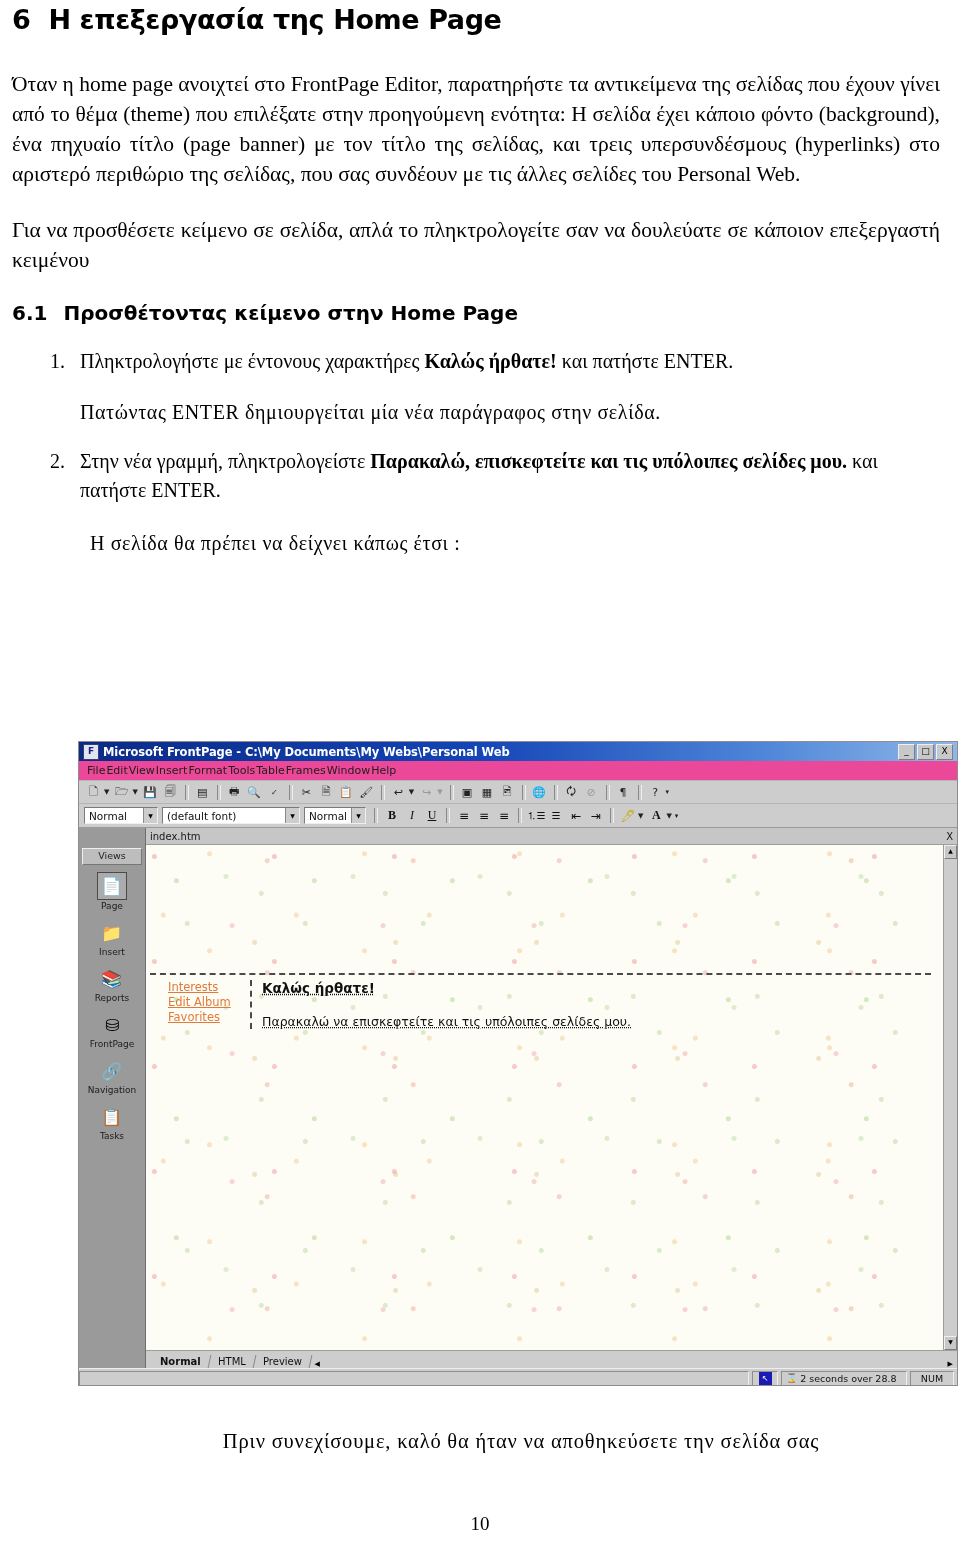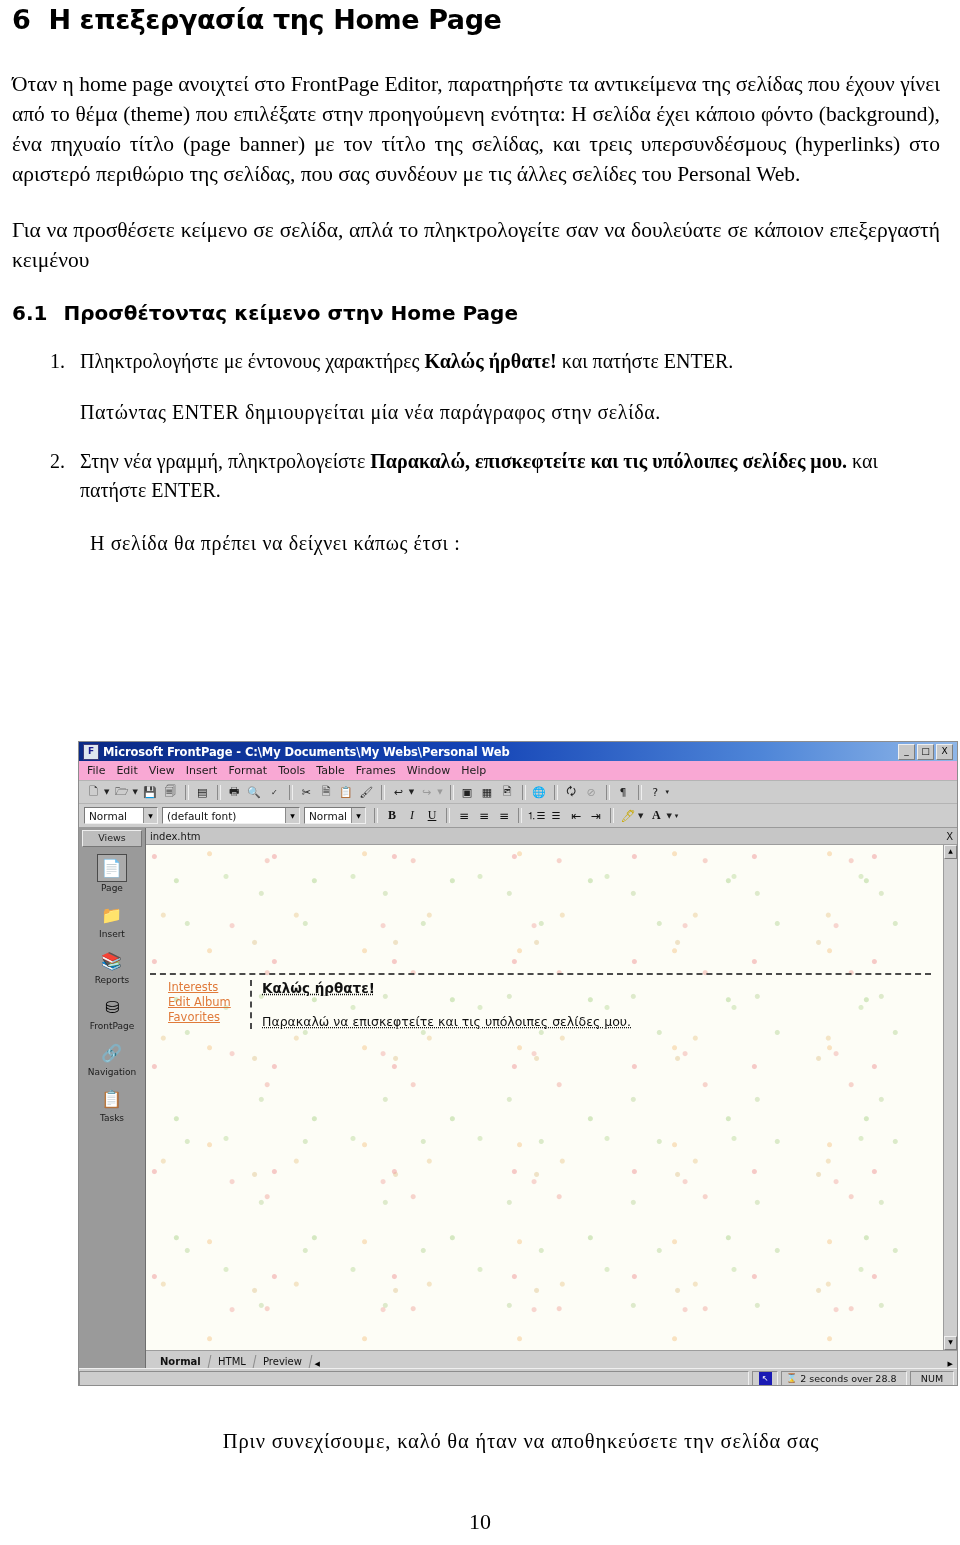--- a/index.html
+++ b/index.html
@@ -61,21 +61,21 @@
 
   .closing {
     font-size: 20.5px;
     margin: 26px 0 0 82px;
     letter-spacing: 0.8px;
   }
   .pagenum {
     position: absolute;
     left: 0; right: 0; bottom: 14px;
     text-align: center;
-    font-size: 22px;
+    font-size: 19px;
   }
 
   
   .fp-shot {
     position: absolute;
     left: 78px; top: 737px;
     width: 880px; height: 645px;
     background: #c3c3c3;
     border: 1px solid #8d8d8d;
     font-family: "DejaVu Sans", sans-serif;
@@ -101,23 +101,23 @@
   }
   .fp-title-btns { margin-left: auto; display: flex; gap: 2px; padding-right: 2px; }
   .fp-title-btns span {
     width: 15px; height: 14px; background: #c8c8c8;
     border: 1px solid #7e7e7e; border-top-color:#efefef; border-left-color:#efefef;
     font-size: 9px; line-height: 12px; text-align: center; color: #000;
     font-family: "DejaVu Sans", sans-serif;
   }
 
   .fp-menubar {
-    height: 19px; background: #f9a8d4;
+    height: 19px; background: #ec4899;
     display: flex; align-items: center;
-    padding-left: 8px; gap: 11px;
+    padding-left: 8px; gap: 1px;
     border-bottom: 1px solid #b4b4b4;
   }
   .fp-menubar .mi { font-size: 11px; color: #1d1d1d; white-space: nowrap; }
 
   .fp-toolbar {
     height: 22px; background: #cdcdcd;
     display: flex; align-items: center; padding-left: 5px;
     border-bottom: 1px solid #b4b4b4;
   }
   .tb-btn {
@@ -155,21 +155,21 @@
     font-size: 12px; color: #111;
   }
 
   
   .fp-body { display: flex; height: 540px; background: #cdcdcd; }
 
   .views-pane {
     width: 66px; background: #9a9a9a;
     border-right: 1px solid #6e6e6e;
     display: flex; flex-direction: column; align-items: center;
-    padding-top: 2px;
+    padding-top: 20px;
   }
   .views-header {
     width: 58px; height: 15px; background: #bdbdbd;
     border: 1px solid #777; border-top-color:#eee; border-left-color:#eee;
     font-size: 9.5px; text-align: center; line-height: 14px; color: #222;
     margin-bottom: 7px;
   }
   .view-item {
     display: flex; flex-direction: column; align-items: center;
     margin-bottom: 9px; width: 62px;

